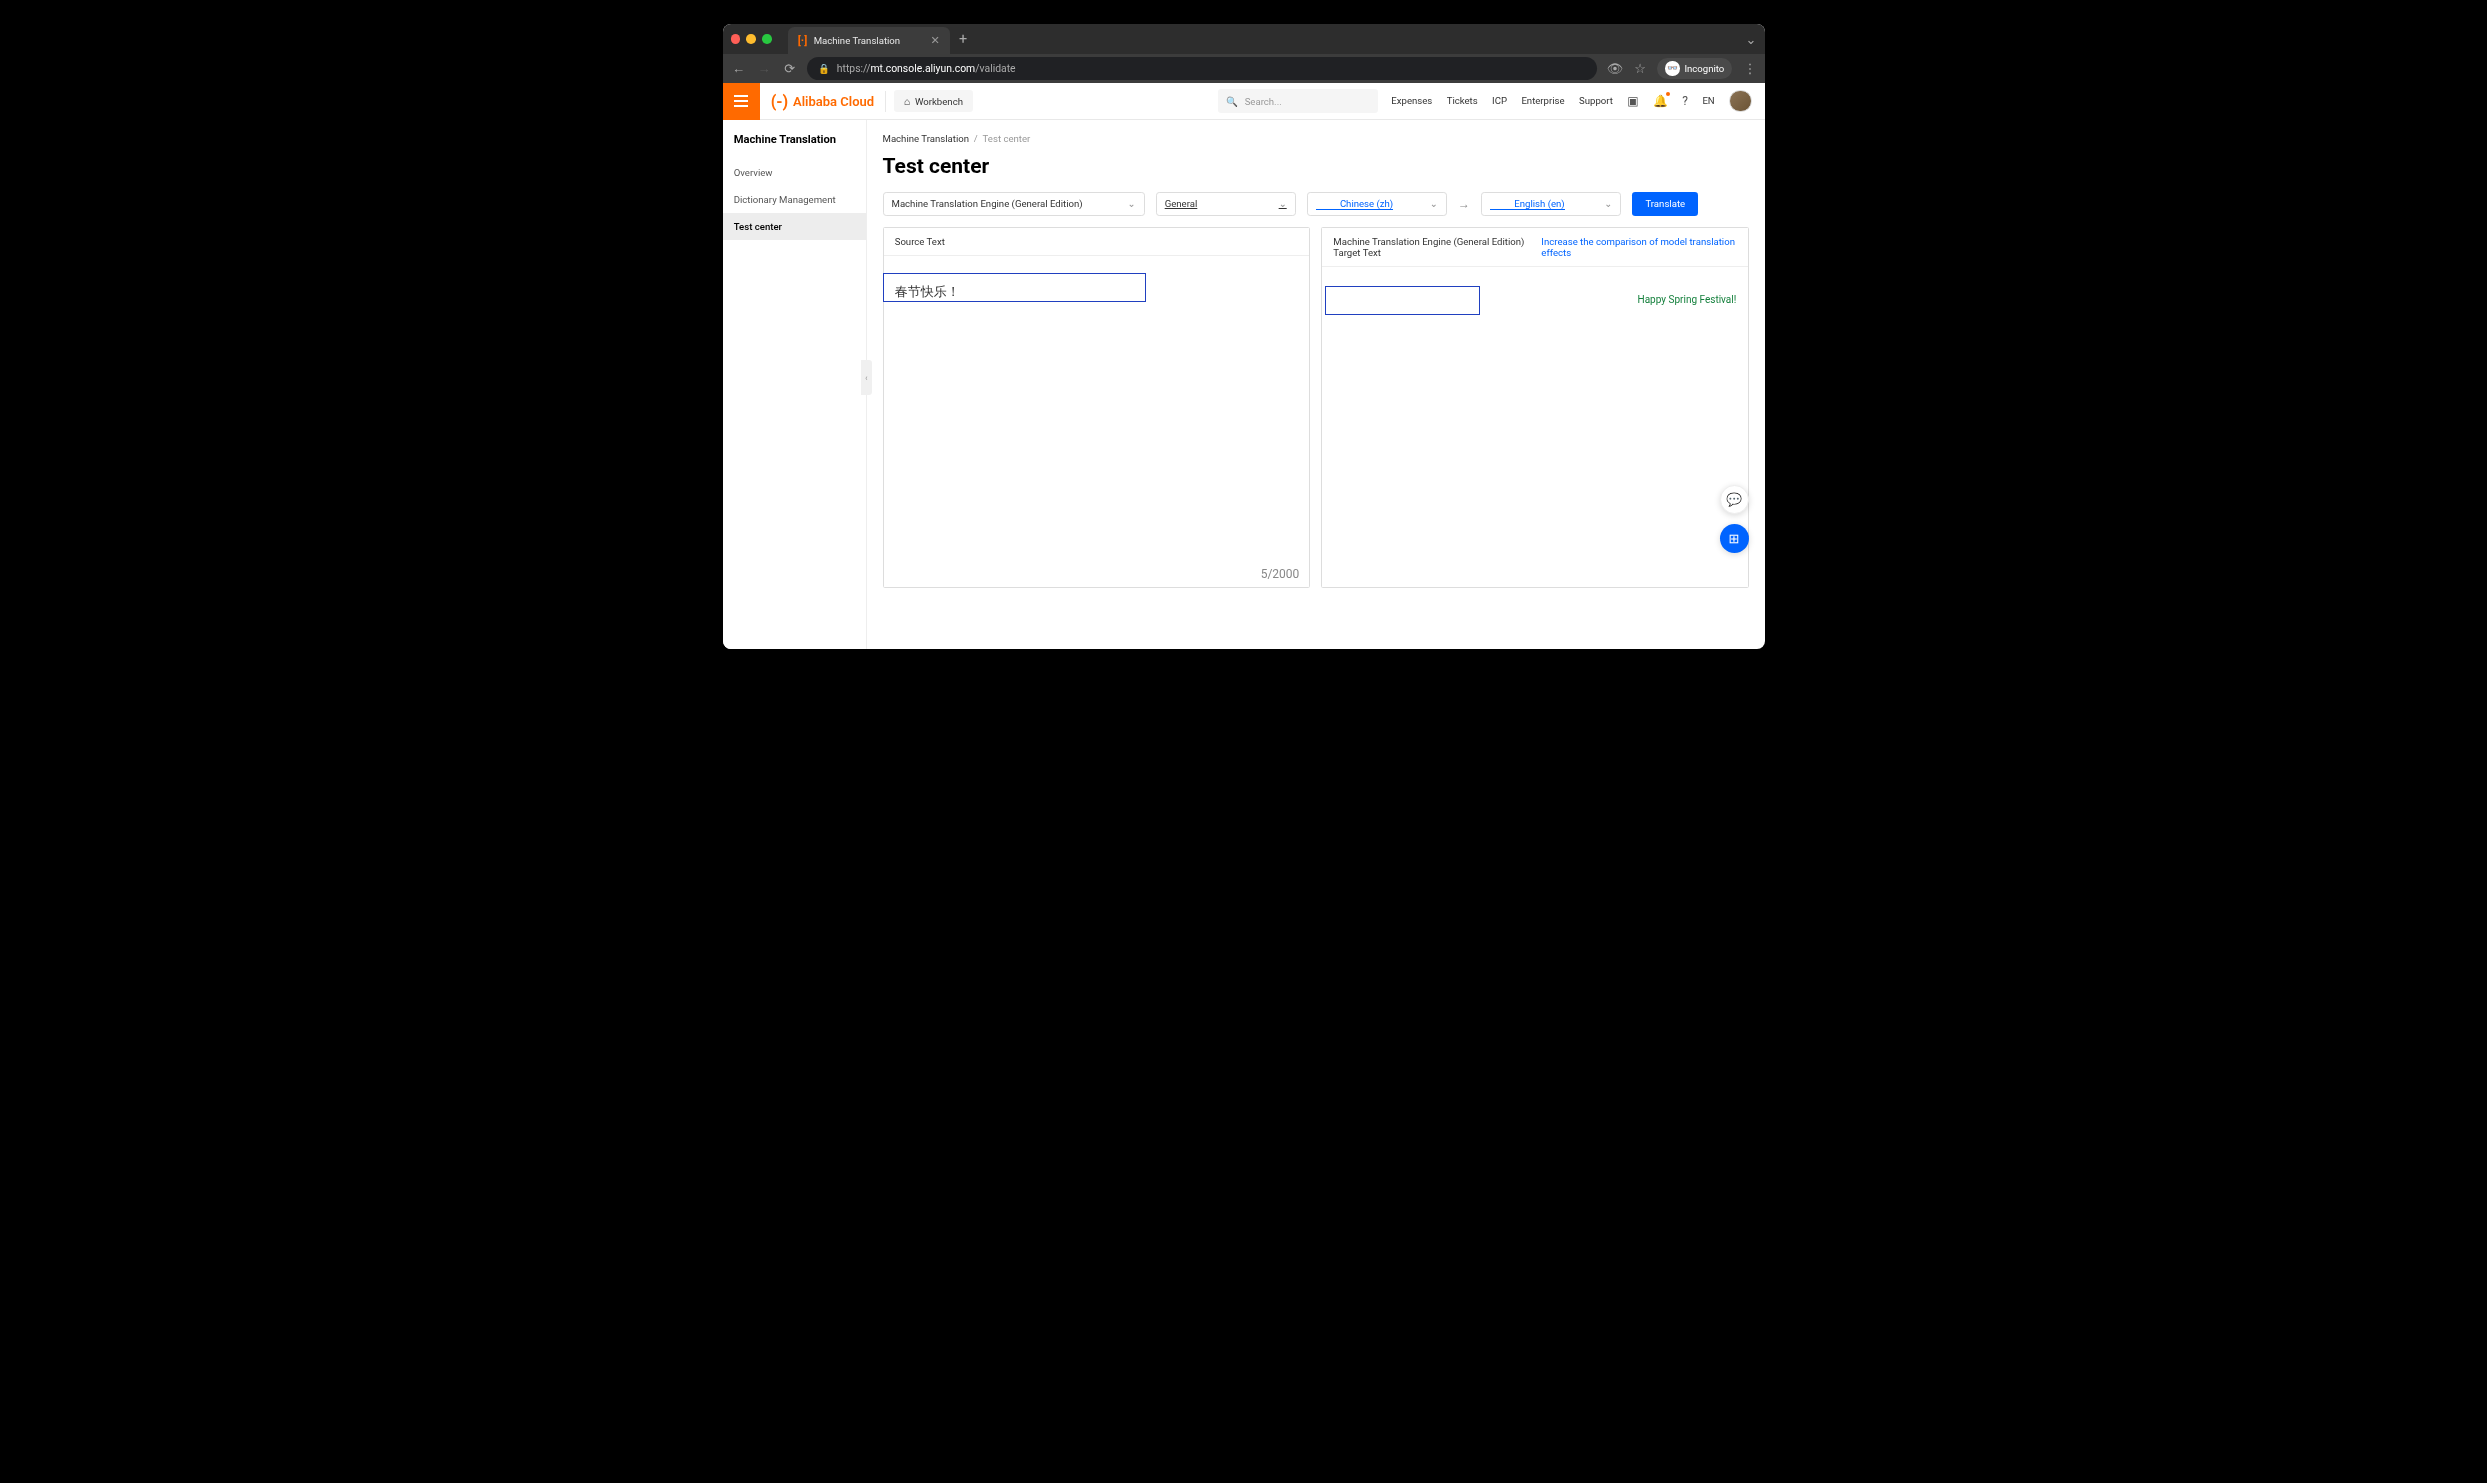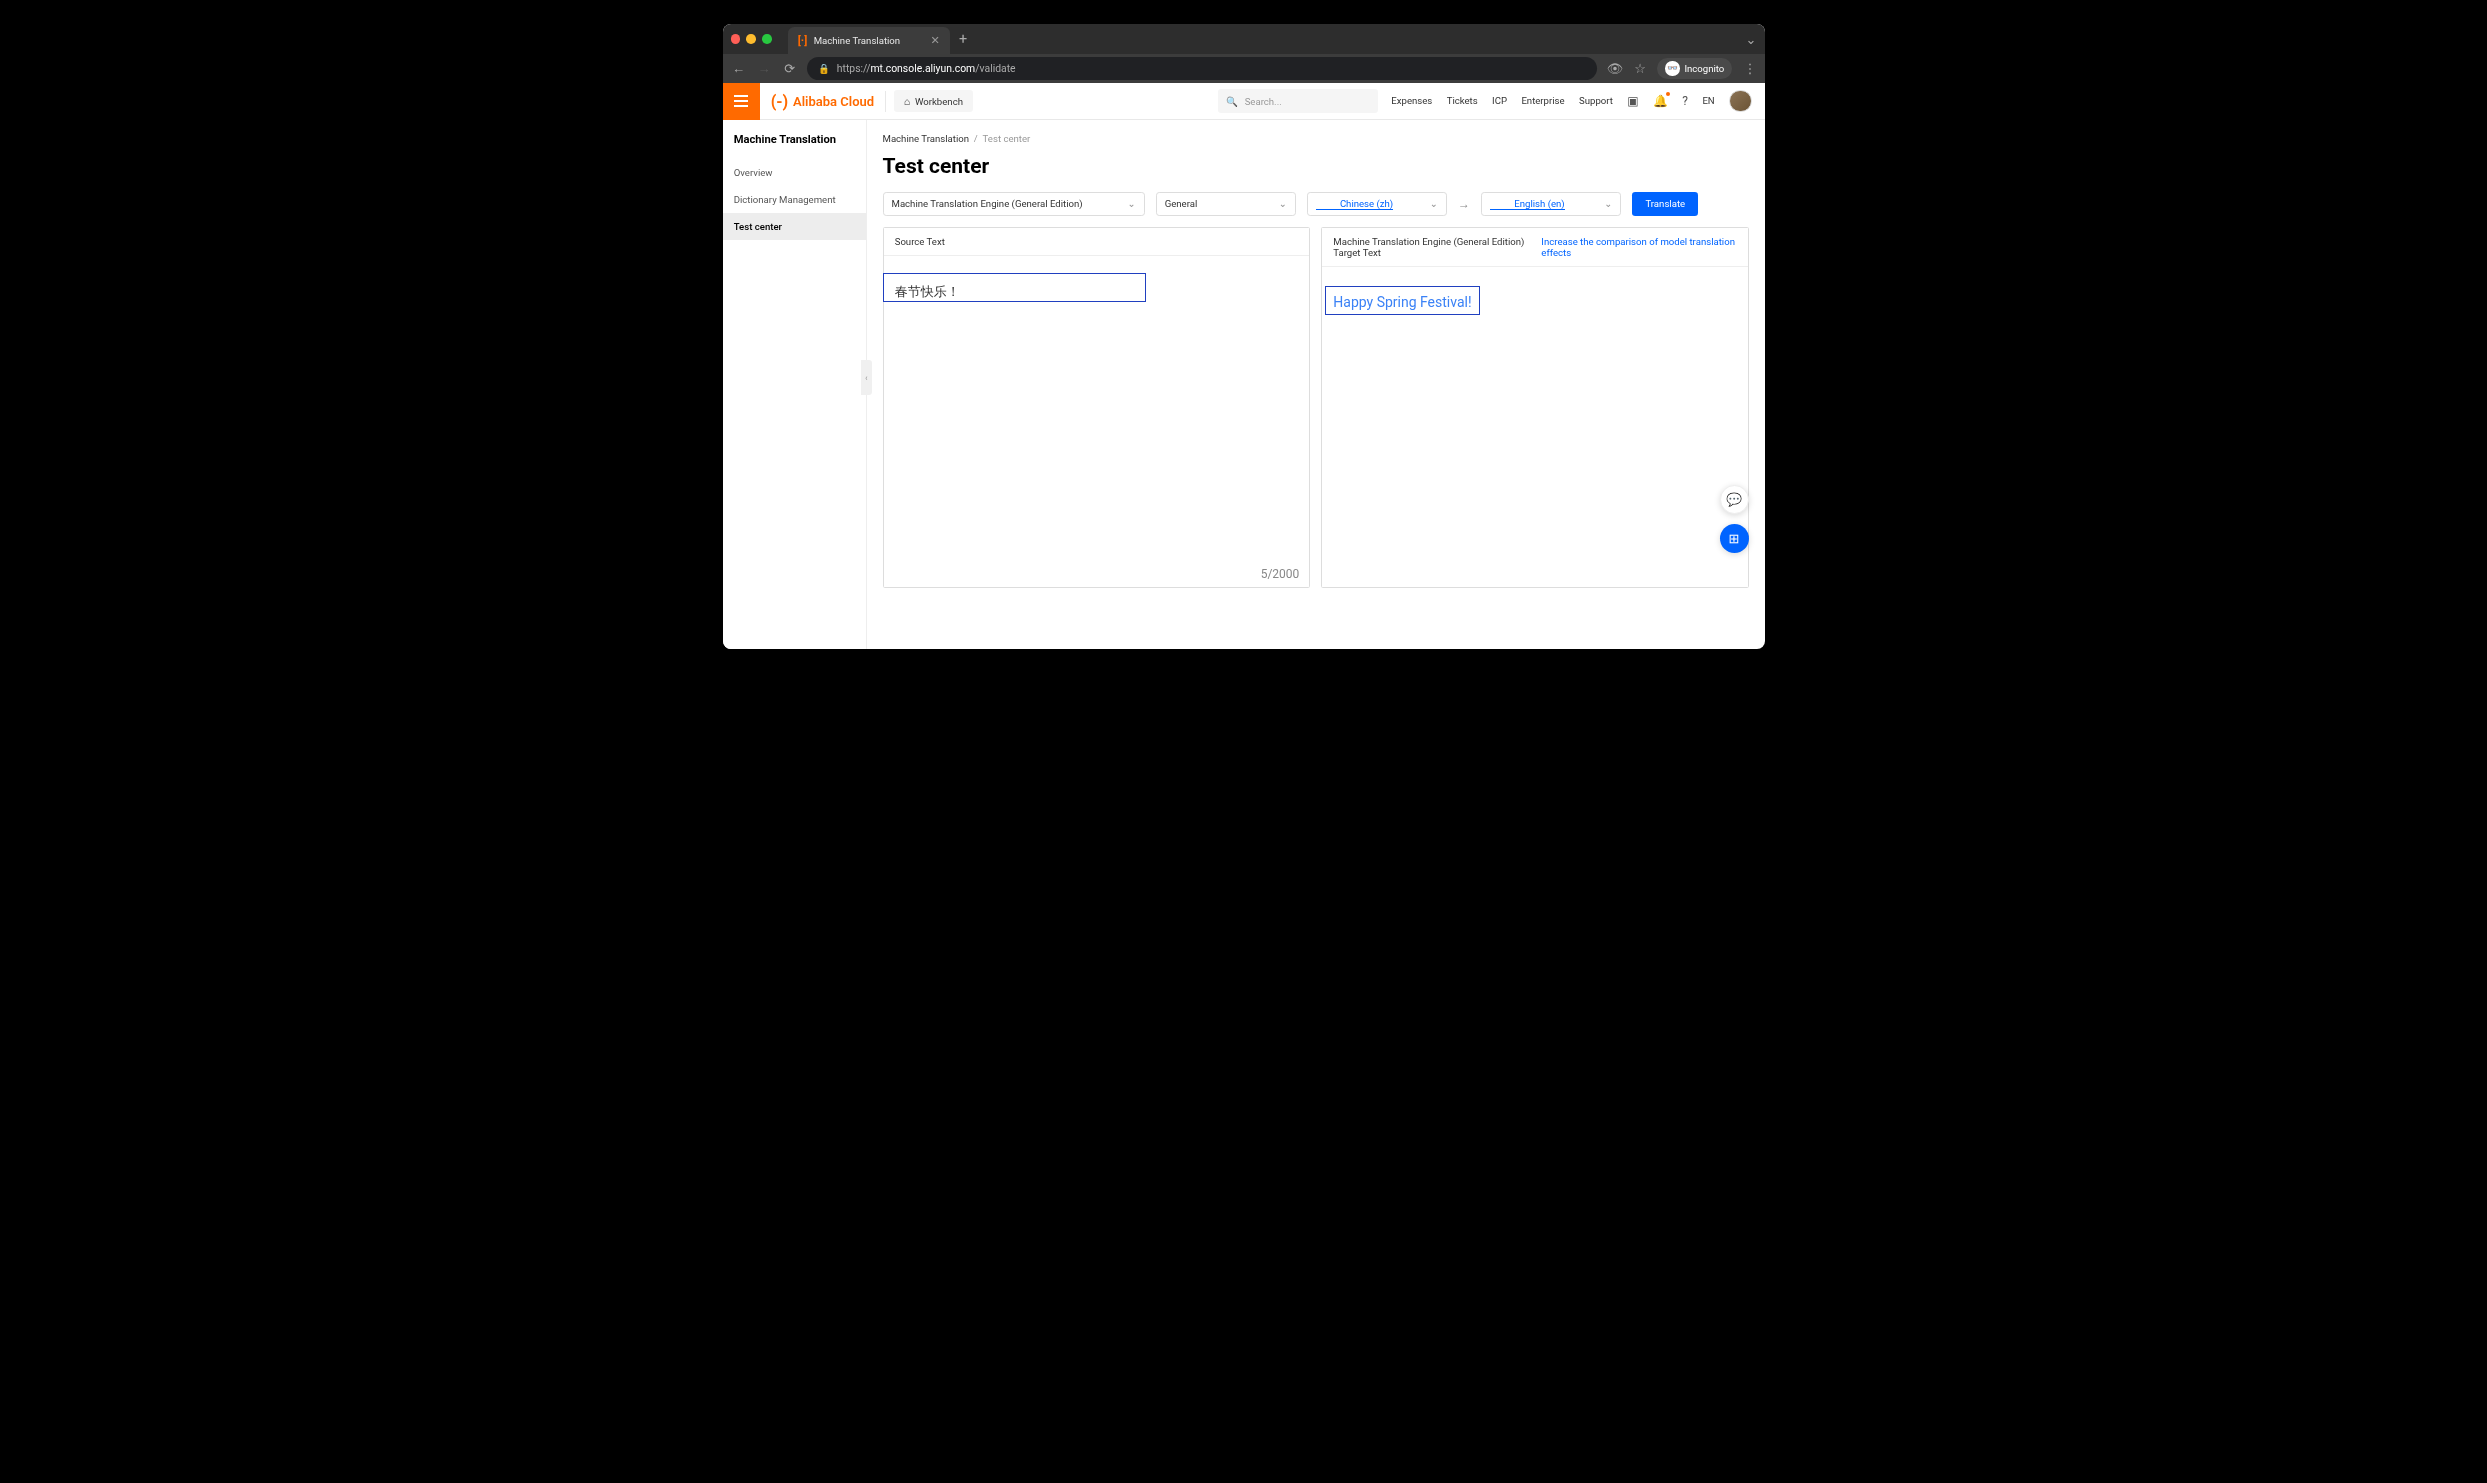--- a/index.html
+++ b/index.html
@@ -55,33 +55,33 @@
     
     .main { flex: 1; padding: 13px 16px; }
     .breadcrumb { font-size: 9.6px; color: #999; display: flex; align-items: center; gap: 4.8px; }
     .breadcrumb .bc-link { color: #333; }
     .page-title { font-size: 21px; font-weight: 700; color: #000; margin: 9.6px 0 14.4px; }
     
     .controls { display: flex; gap: 11.2px; align-items: center; margin-bottom: 11.2px; }
     .select { border: 0.8px solid #ddd; border-radius: 3.2px; height: 24px; display: flex; align-items: center; justify-content: space-between; padding: 0 8px; font-size: 9.6px; color: #333; background: #fff; cursor: pointer; }
     .select .checkmark { color: #0064ff; border-bottom: 0.8px solid #0064ff; padding-bottom: 0.8px; padding-left: 24px; }
     .select.engine { width: 262px; }
-    .select.domain { width: 140px; }
+    .select.domain { width: 140px; text-decoration: underline; }
     .select.lang { width: 140px; }
     .chevron { color: #999; font-size: 9.6px; }
     .arrow-right { color: #888; font-size: 12px; }
     .translate-btn { background: #0064ff; color: #fff; border: none; height: 24px; padding: 4px 13px; border-radius: 3.2px; font-size: 9.6px; cursor: pointer; }
     
     .panels { display: flex; gap: 11.2px; }
     .panel { flex: 1; border: 0.8px solid #ddd; border-radius: 1.6px; display: flex; flex-direction: column; gap: 16px; }
     .panel-header { padding: 8px 11.2px; font-size: 9.6px; color: #333; border-bottom: 0.8px solid #eee; display: flex; justify-content: space-between; align-items: center; }
     .panel-link { color: #0064ff; font-size: 9.6px; cursor: pointer; }
     .panel-body { flex: 1; padding: 11.2px; min-height: 304px; position: relative; }
     .source-text { font-size: 13px; color: #333; font-family: Liberation Mono, monospace; }
-    .target-text { font-size: 14px; color: #3b82f6; }
+    .target-text { font-size: 10px; color: #15803d; text-align: right; }
     .highlight-box { border: 1.6px solid #2040c0; position: absolute; }
     .hl-source { left: -0.8px; top: 0.8px; width: 263px; height: 29px; }
     .hl-target { left: 3.2px; top: 3.2px; width: 155px; height: 29px; }
     .char-count { position: absolute; bottom: 6.4px; right: 9.6px; font-size: 12px; color: #888; }
     
     
     .float-btns { position: absolute; right: 16px; bottom: 96px; display: flex; flex-direction: column; gap: 9.6px; }
     .float-btn { width: 29px; height: 29px; border-radius: 50%; display: flex; align-items: center; justify-content: center; font-size: 13px; cursor: pointer; box-shadow: 0 1.6px 6.4px rgba(0,0,0,0.15); }
     .float-chat { background: #fff; color: #555; border: 0.8px solid #eee; }
     .float-apps { background: #0064ff; color: #fff; }

